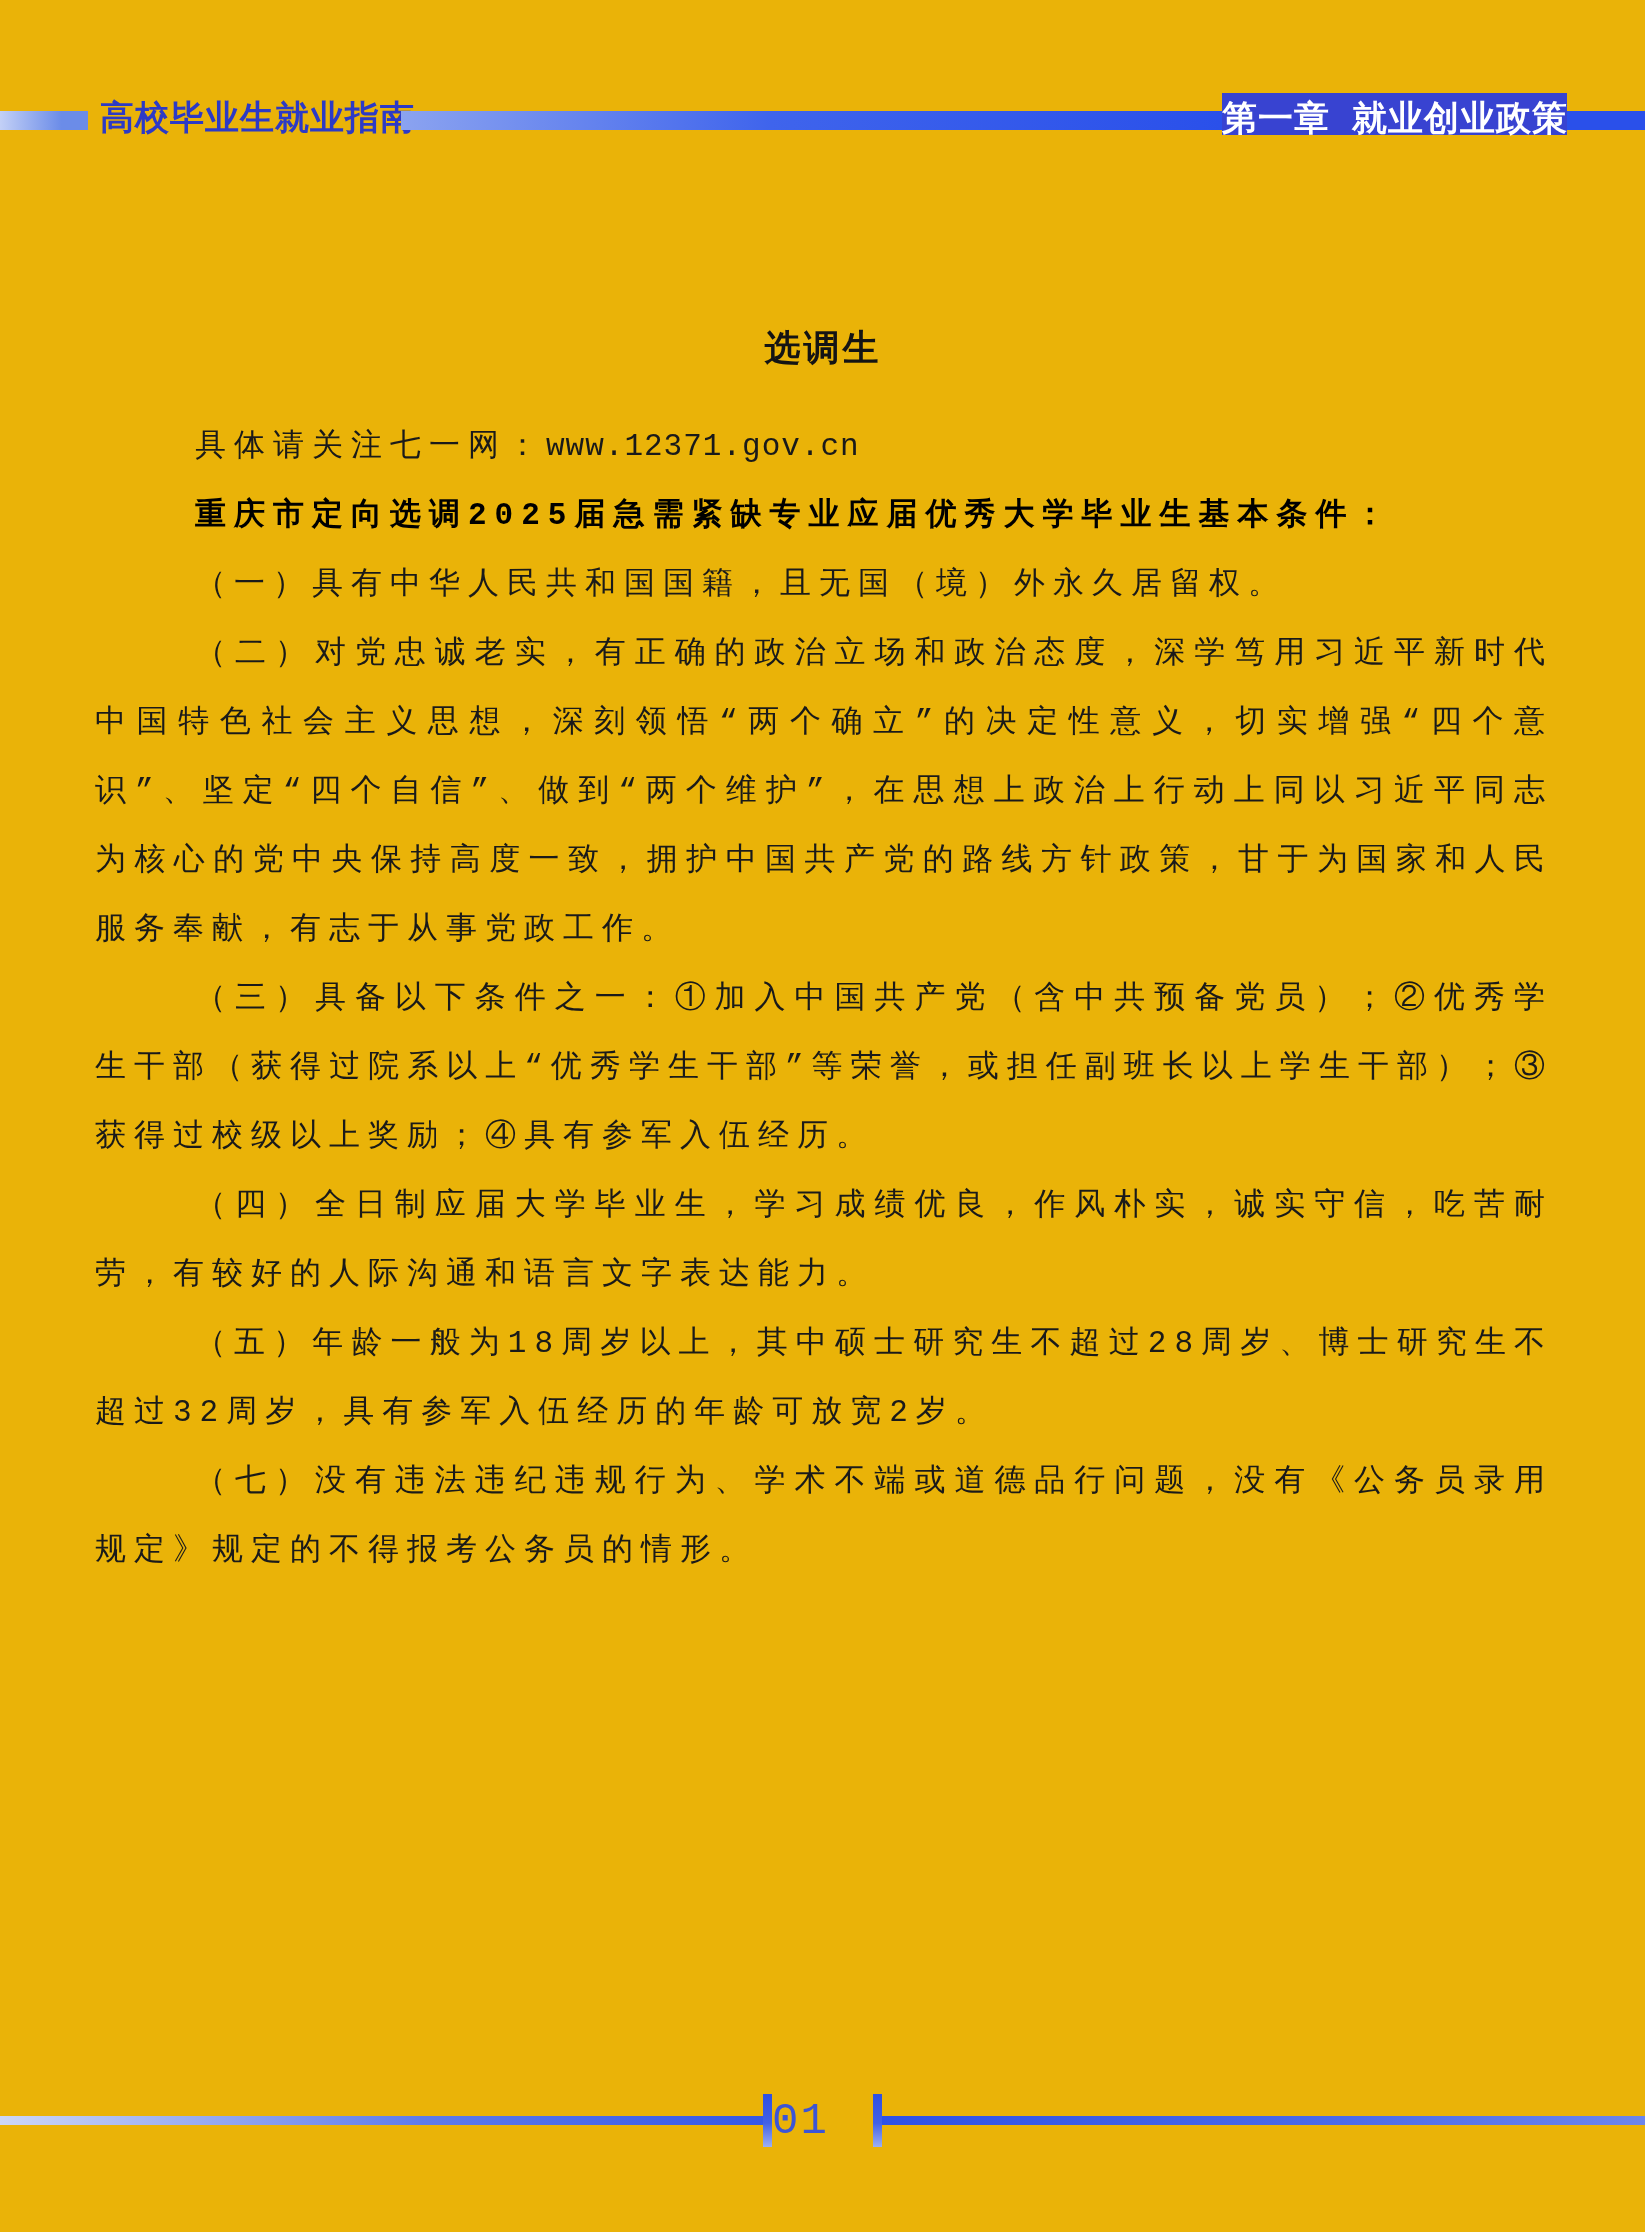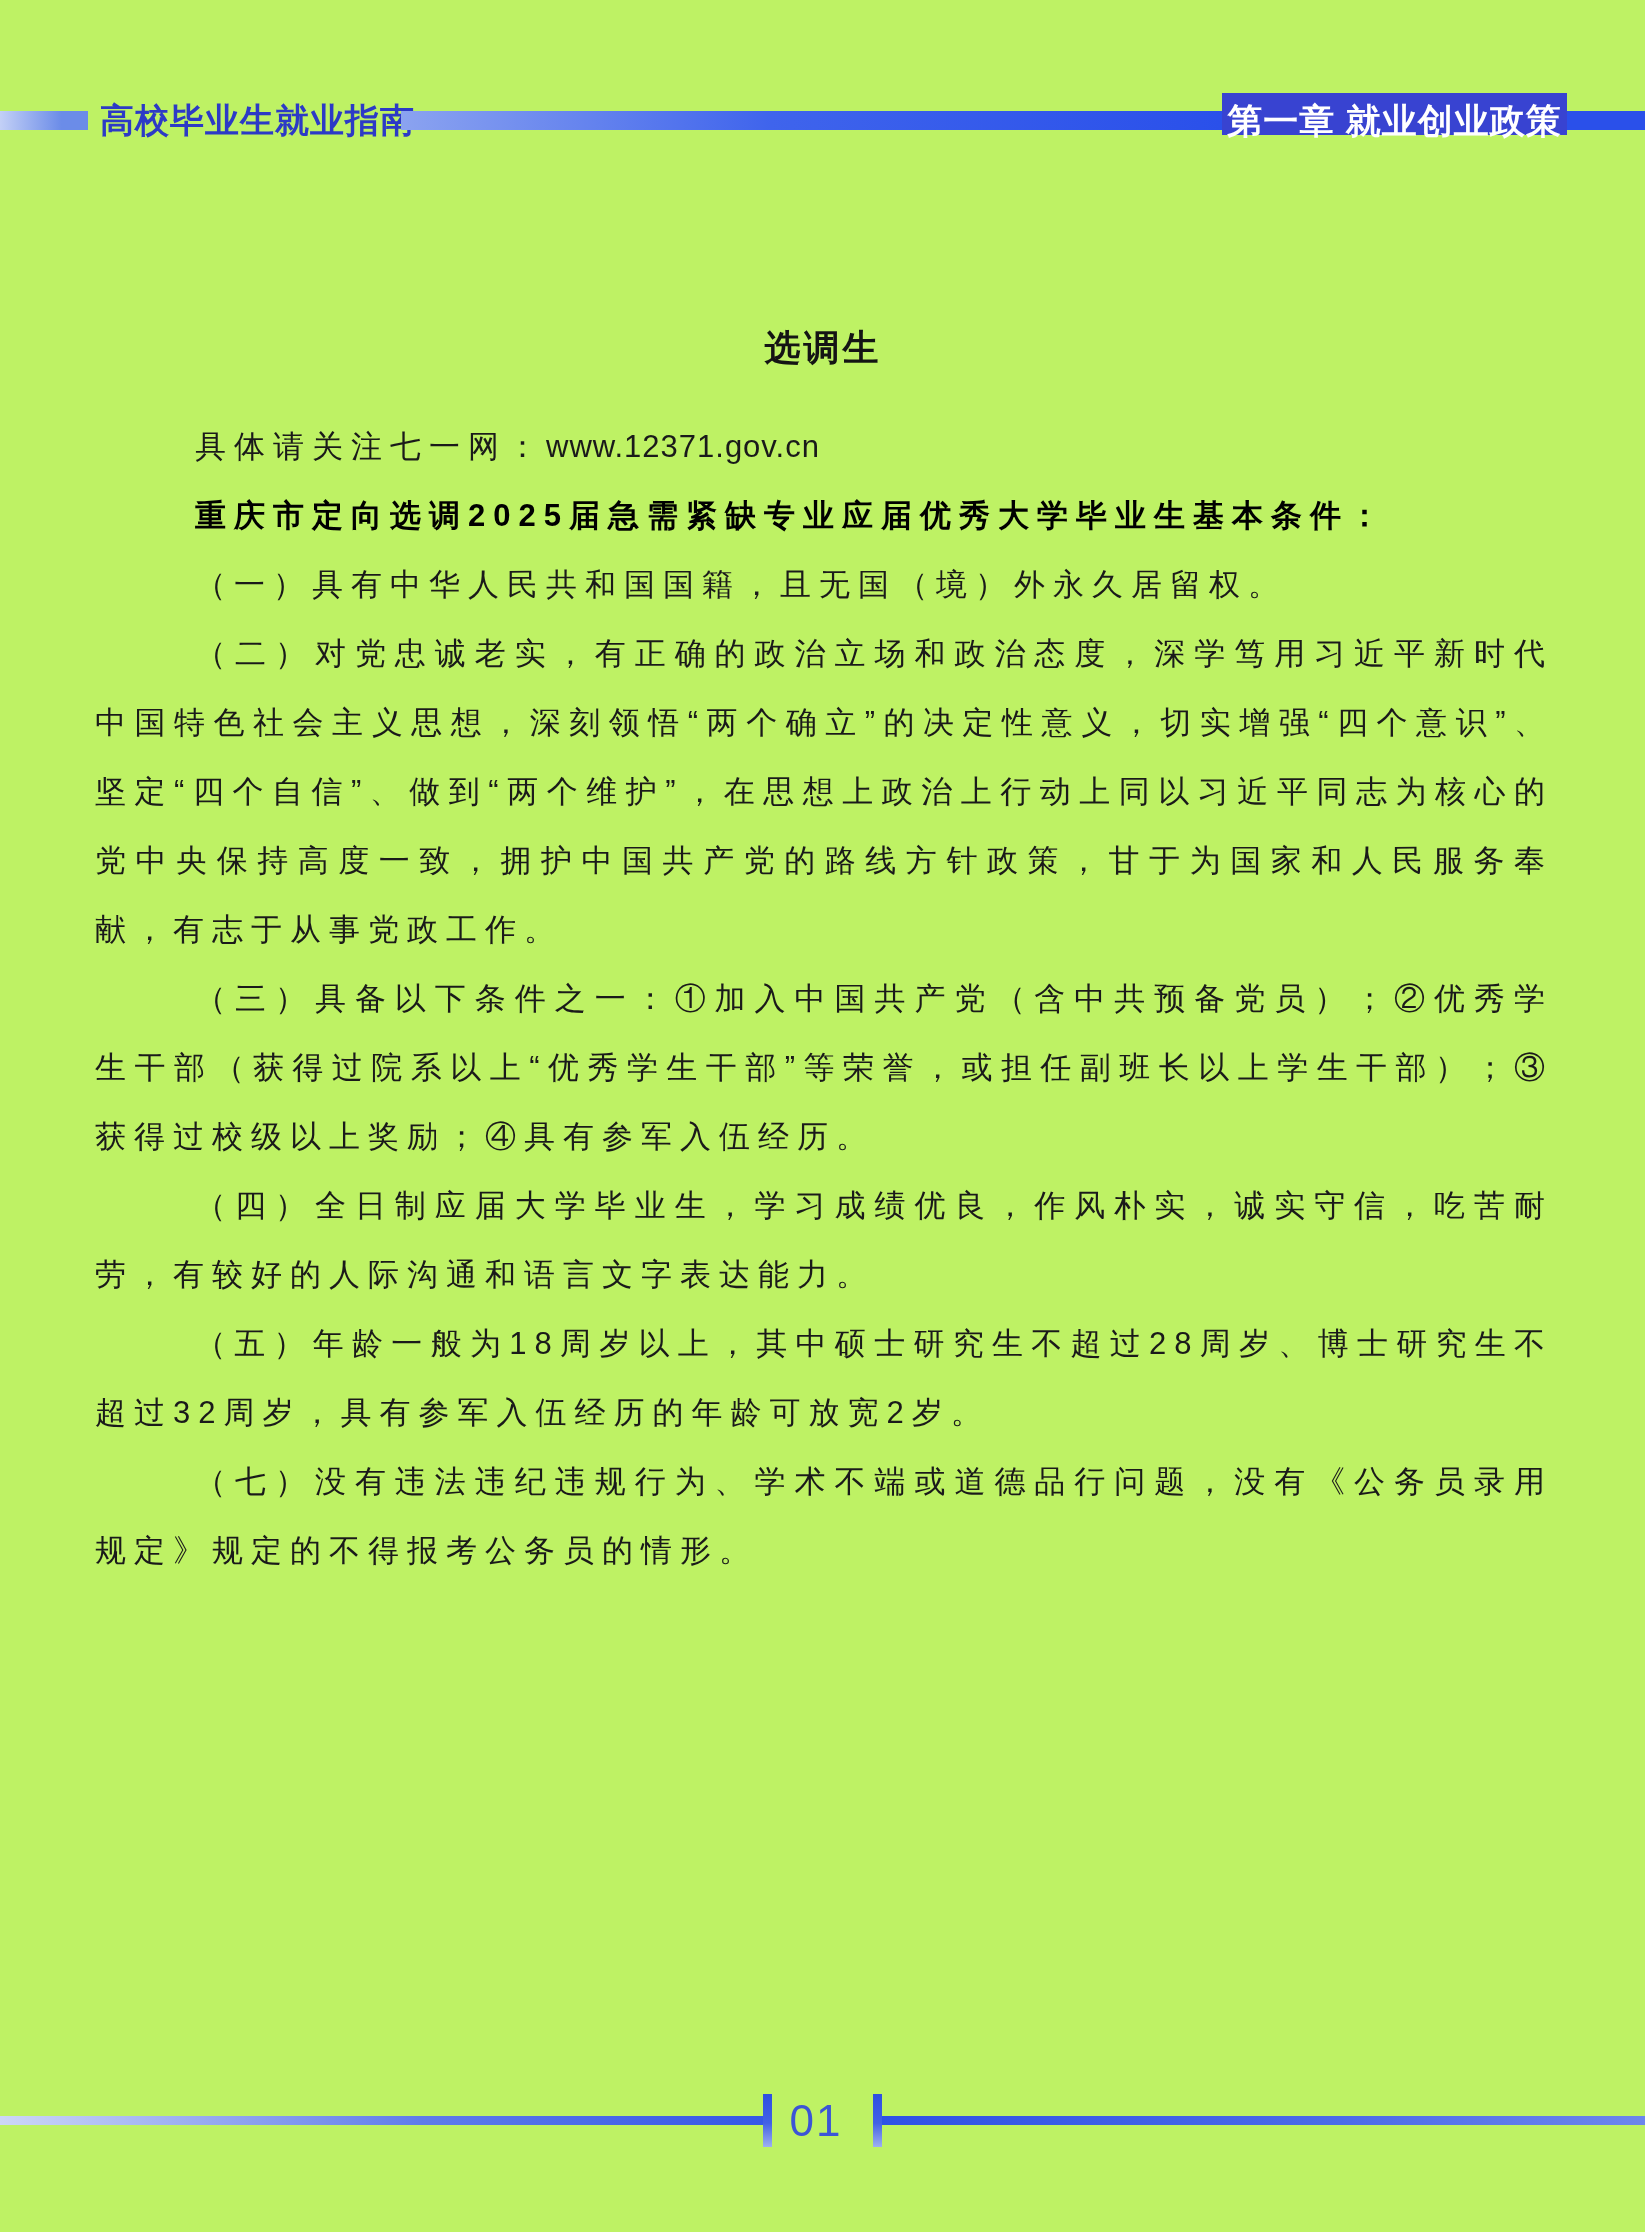--- a/index.html
+++ b/index.html
@@ -1,22 +1,22 @@
 <!DOCTYPE html>
 <html><head>
 <meta charset="utf-8">
 <style>
   html, body { margin: 0; padding: 0; background: #ffffff; }
   .page {
     position: relative;
     width: 1646px;
     height: 2233px;
-    background: #bef264;
+    background: #eab308;
     overflow: hidden;
-    font-family: Liberation Sans, sans-serif;
+    font-family: Liberation Mono, monospace;
   }
 
   
   .hdr-strip-left {
     position: absolute; left: 0; top: 111px; width: 88px; height: 19px;
     background: linear-gradient(90deg, #c3d0f6 0%, #6b8ce8 70%);
   }
   .hdr-book-title {
     position: absolute; left: 100px; top: 98px; height: 48px;
     font-size: 34px; font-weight: bold; color: #2c3ac6;
@@ -69,21 +69,21 @@
     position: absolute; left: 882px; top: 2116px; width: 764px; height: 9px;
     background: linear-gradient(90deg, #2f52e5 0%, #4b6be8 60%, #6c86ec 100%);
   }
   .ftr-bar { position: absolute; top: 2094px; width: 9px; height: 53px;
     background: linear-gradient(180deg, #2e4fe2 0%, #4261e5 55%, #9db0f1 100%);
   }
   .ftr-bar.left  { left: 763px; }
   .ftr-bar.right { left: 873px; }
   .ftr-page-number {
     position: absolute; left: 772px; top: 2095px; width: 88px; height: 52px;
-    text-align: center; font-size: 44px; line-height: 52px;
+    font-size: 44px; line-height: 52px;
     color: #3c55d6; letter-spacing: 2px;
   }
 </style>
 </head>
 <body>
 
 <div class="page">
 
   <div class="hdr-strip-left"></div>
   <div class="hdr-book-title">高校毕业生就业指南</div>

